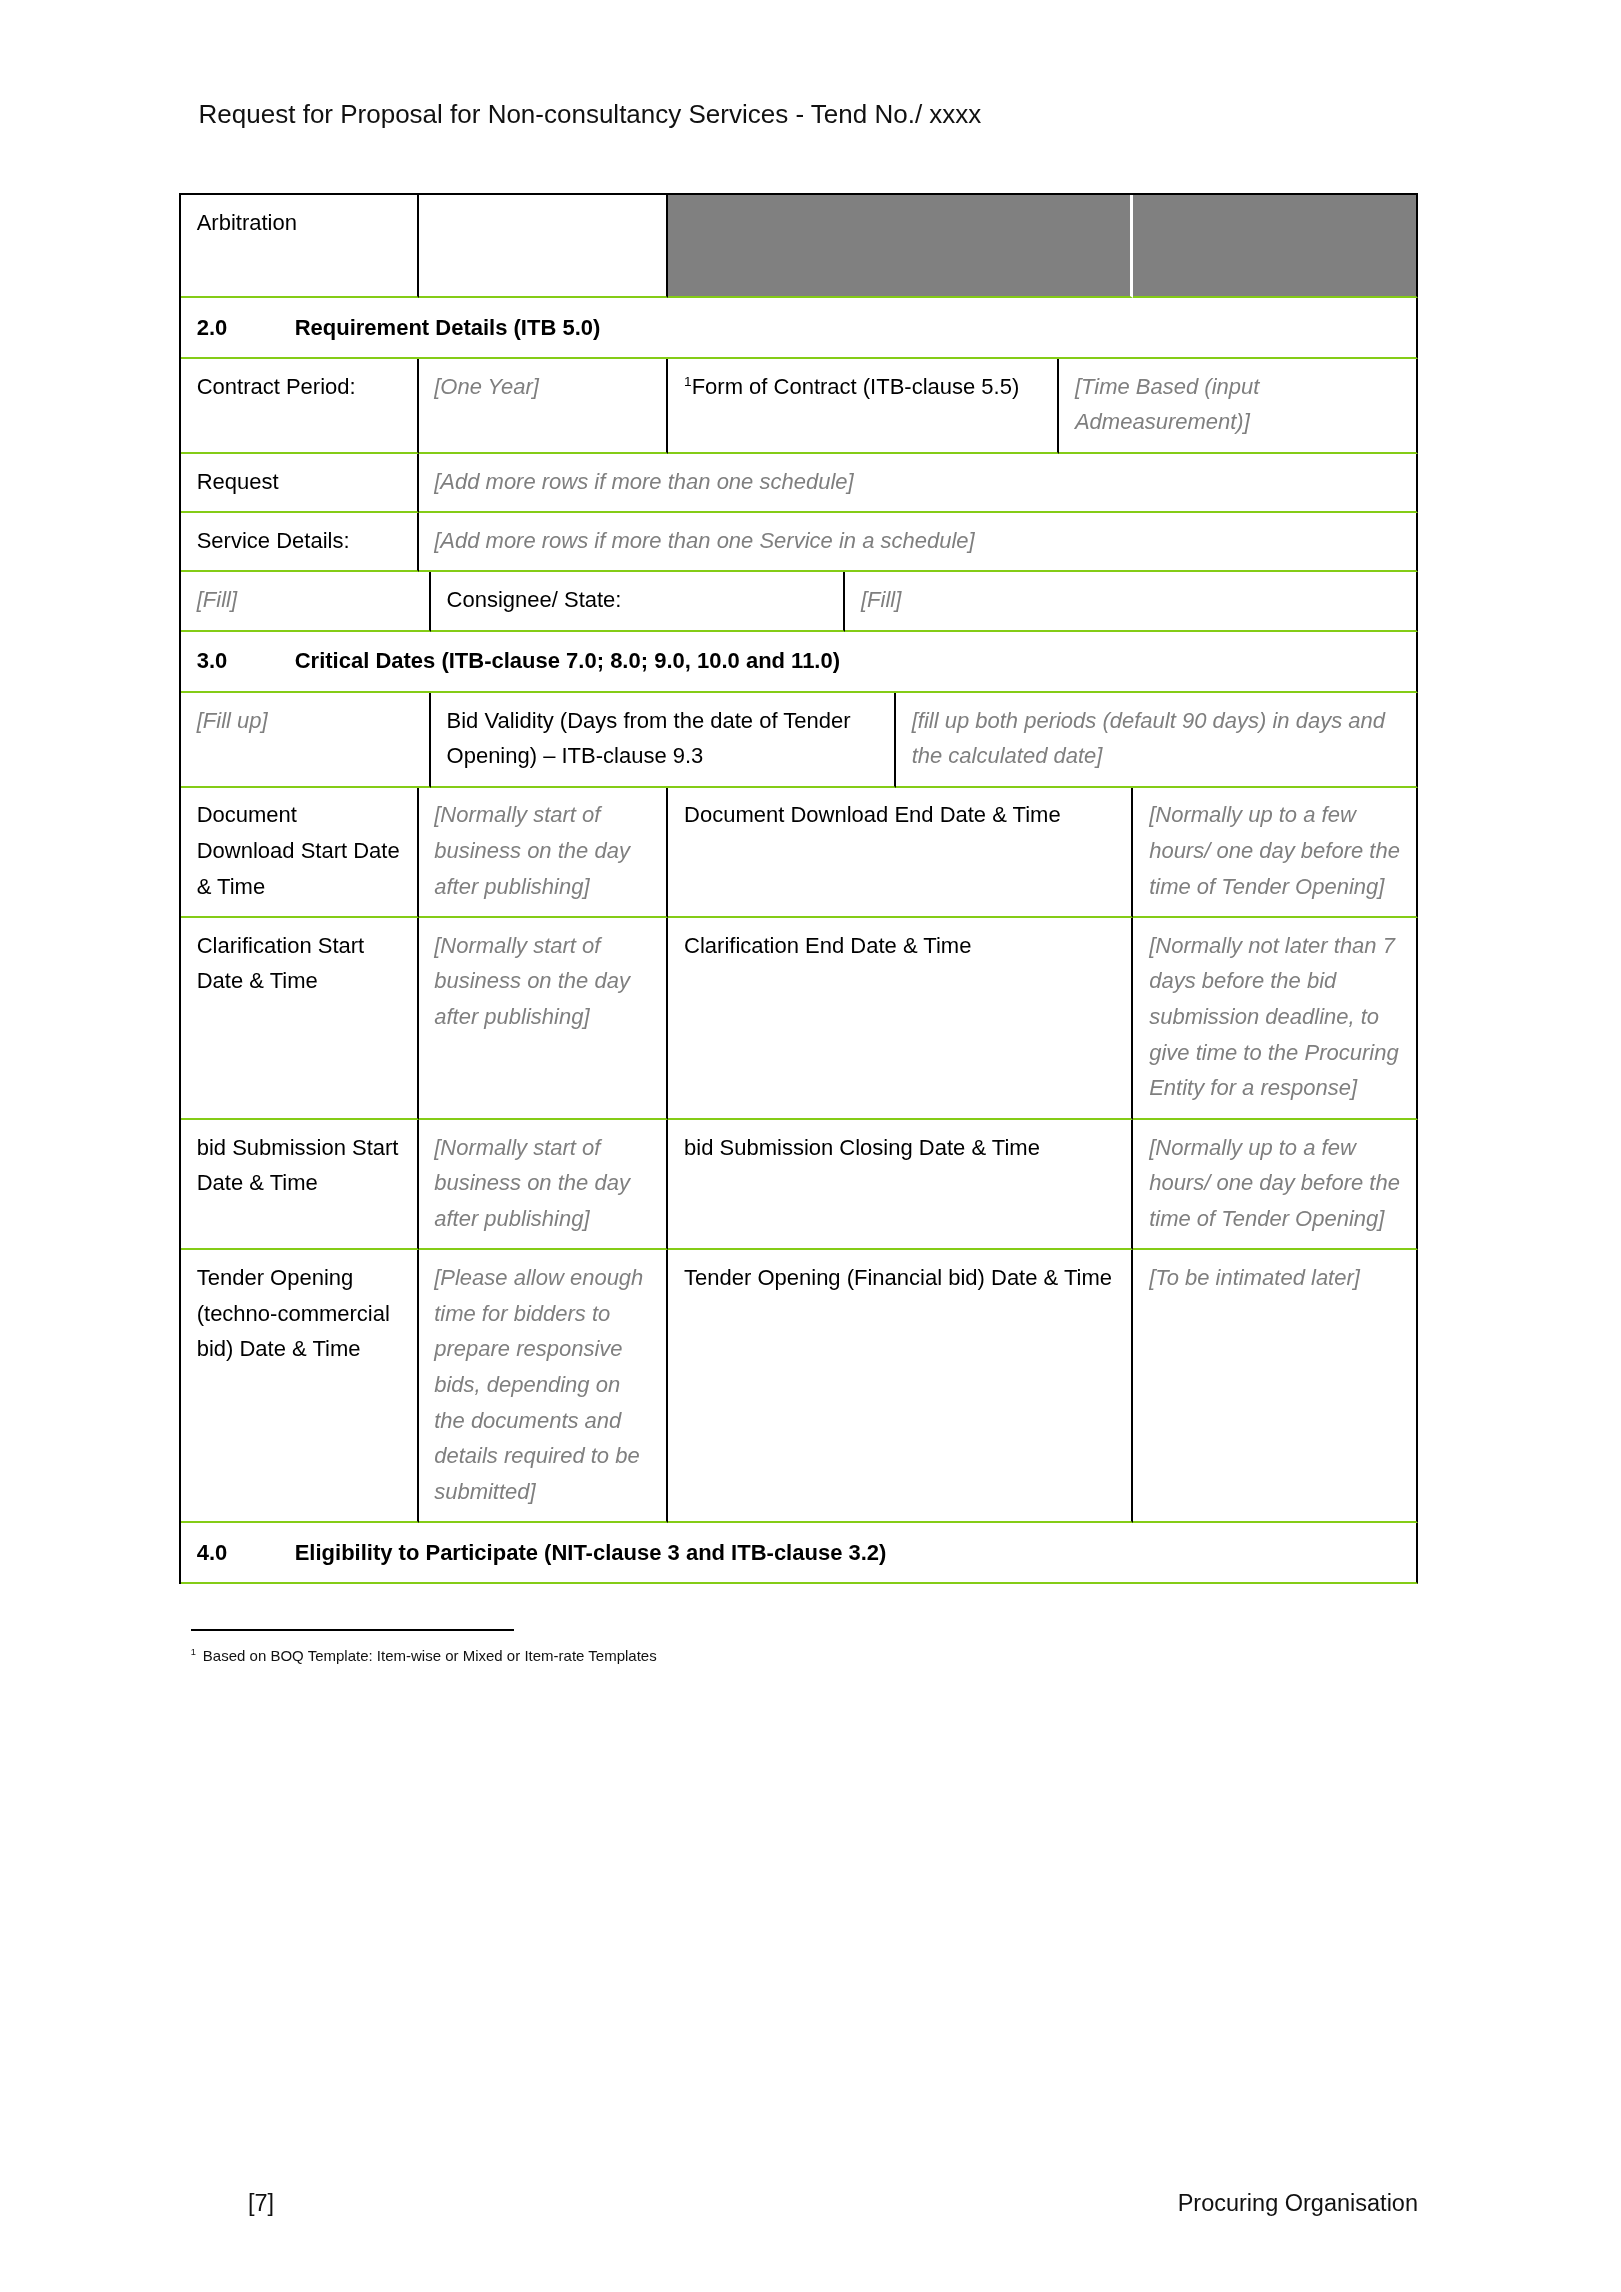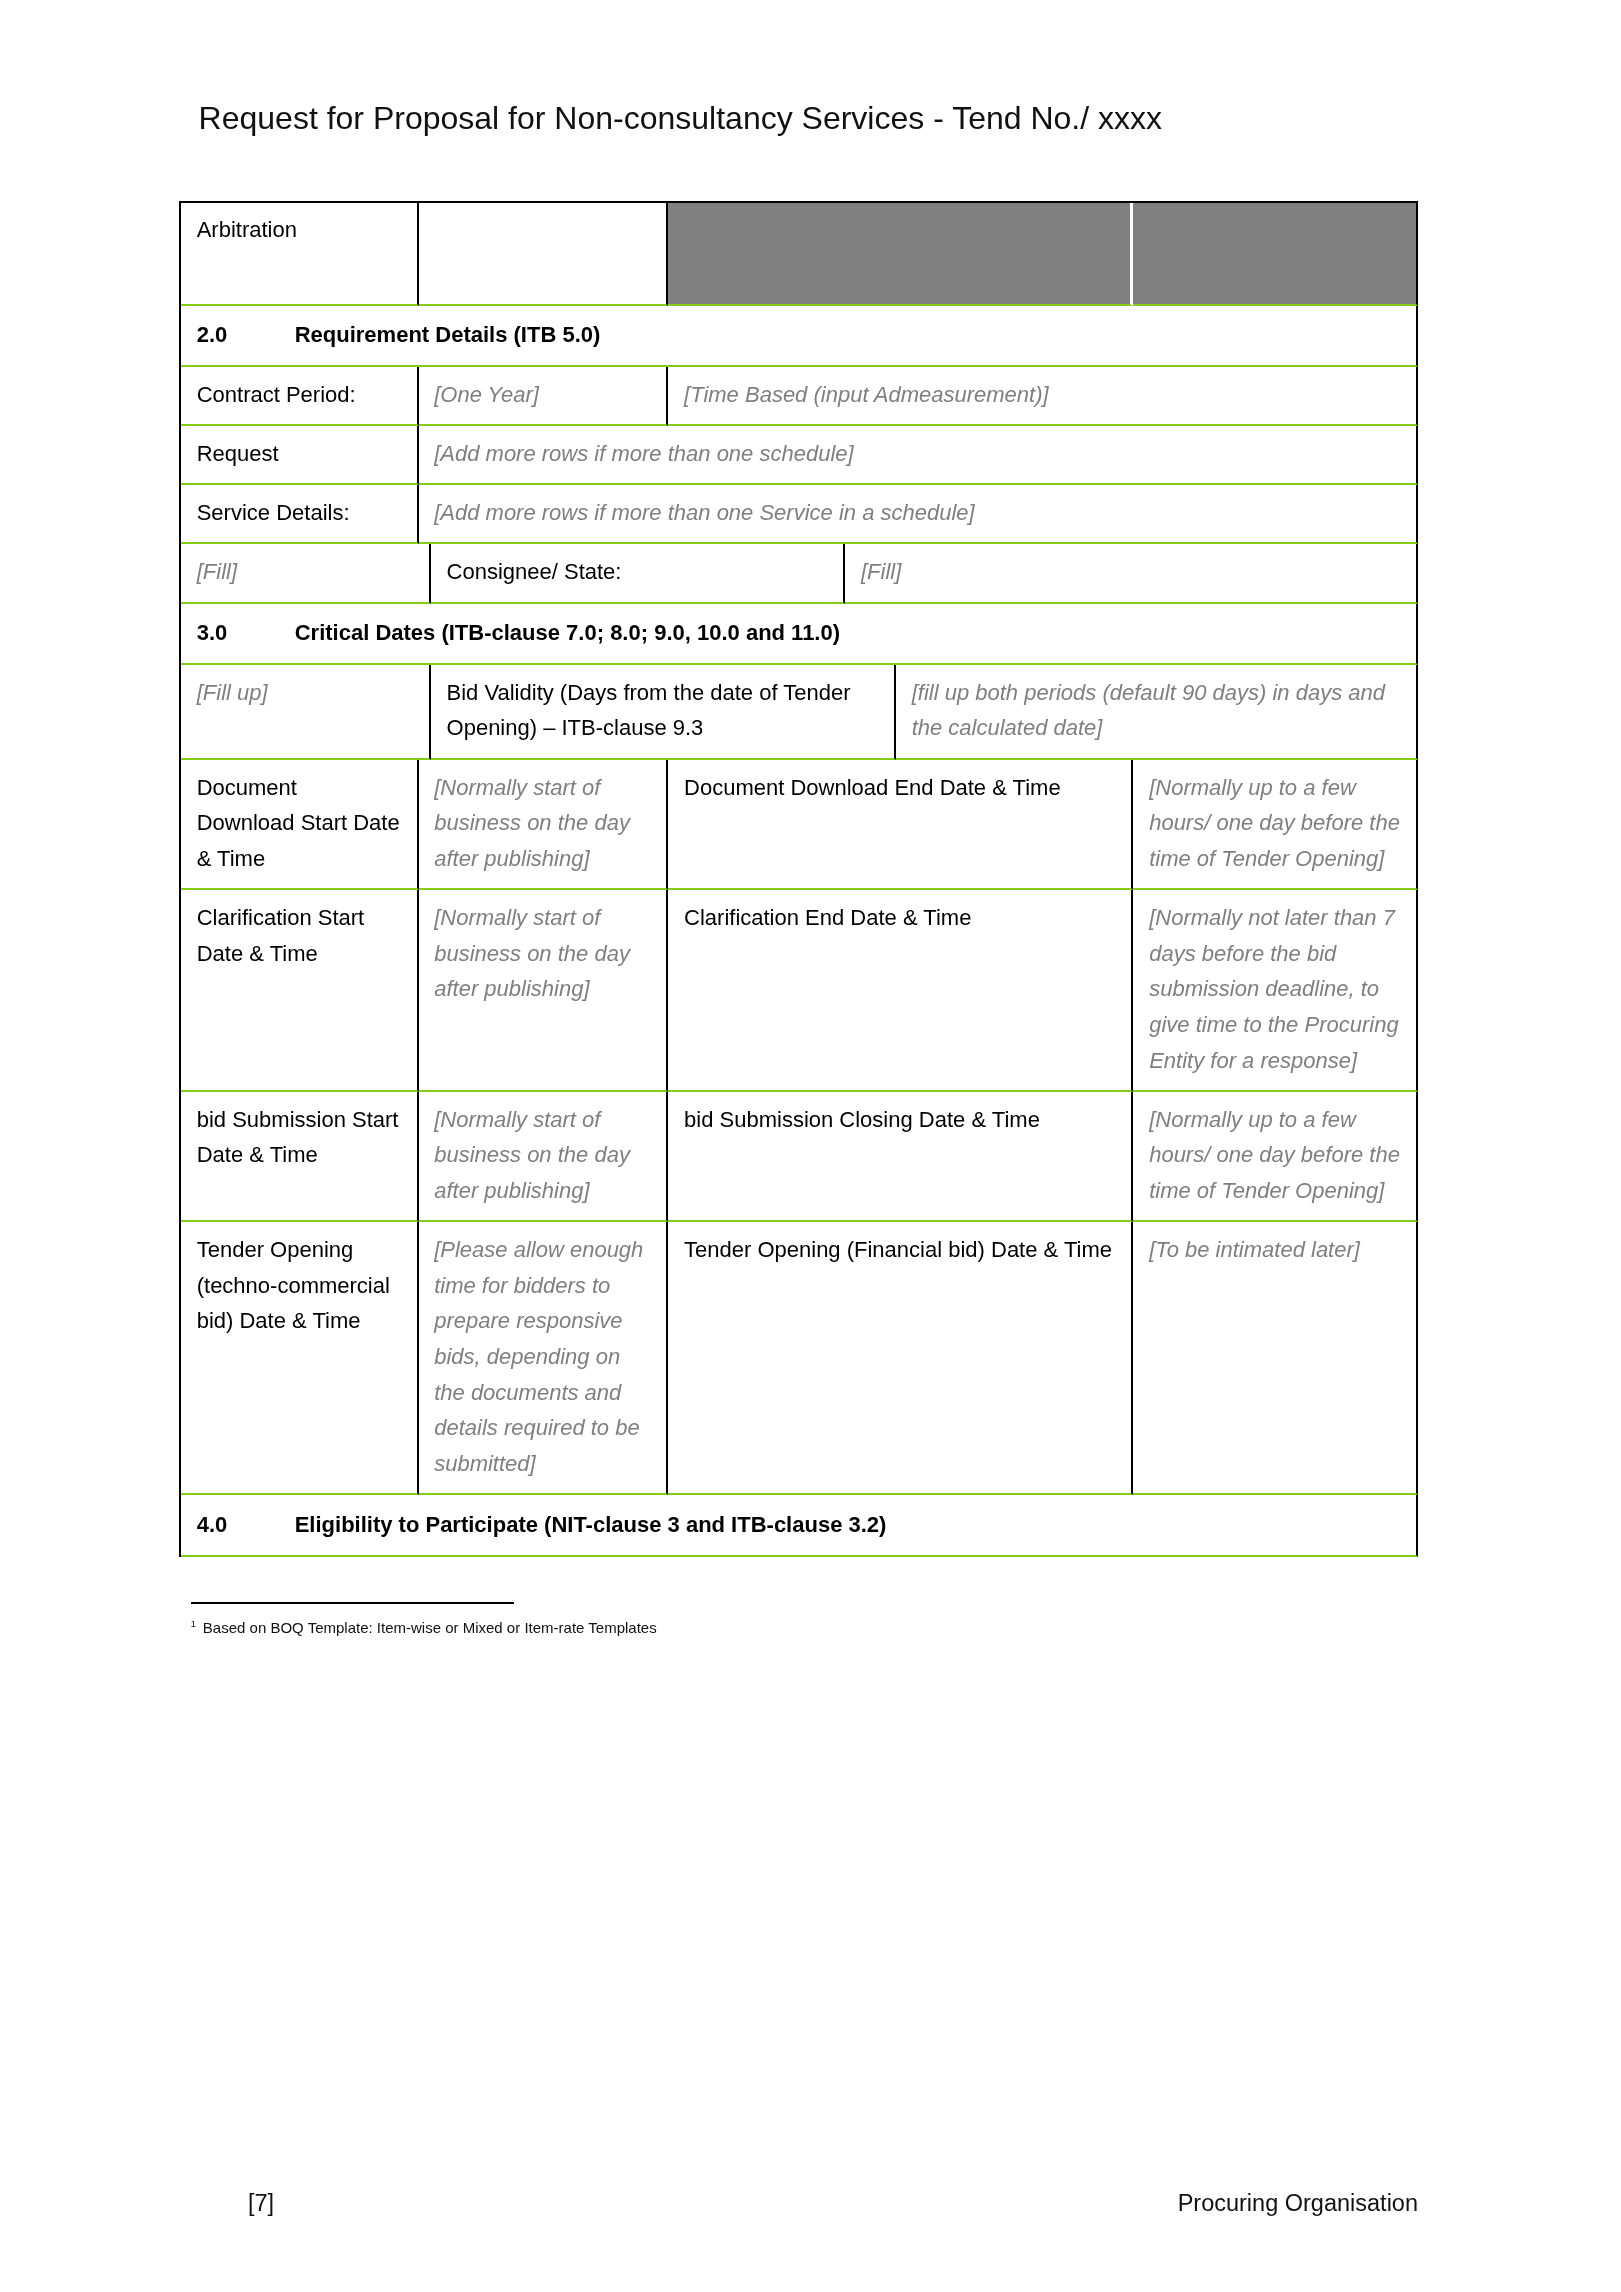--- a/index.html
+++ b/index.html
@@ -10,21 +10,21 @@
     height: 2293px;
     background: #ffffff;
     overflow: hidden;
     font-family: "Liberation Sans", sans-serif;
     color: #000;
     padding: 98px 203px 0 179px;
   }
   .doc-header {
     margin-left: 19.6px;
     margin-bottom: 61px;
-    font-size: 32px;
+    font-size: 26px;
     line-height: 1.3;
     color: #111;
   }
   .tbl {
     width: 100%;
     border-top: 2px solid #000;
     border-left: 2px solid #000;
   }
   .row { display: flex; }
   .cell {
@@ -85,20 +85,23 @@
 
     <div class="row">
       <div class="cell section-cell">
         <span class="sec-num">2.0</span><span>Requirement Details (ITB 5.0)</span>
       </div>
     </div>
 
     <div class="row">
       <div class="cell cl">Contract Period:</div>
       <div class="cell cv ph">[One Year]</div>
+      <div class="cell c3c">
+        <sup>1</sup><span>Form of Contract (ITB-clause 5.5)</span>
+      </div>
       <div class="cell last ph">[Time Based (input Admeasurement)]</div>
     </div>
 
     <div class="row">
       <div class="cell cl">Request</div>
       <div class="cell cspan ph">[Add more rows if more than one schedule]</div>
     </div>
 
     <div class="row">
       <div class="cell cl">Service Details:</div>

